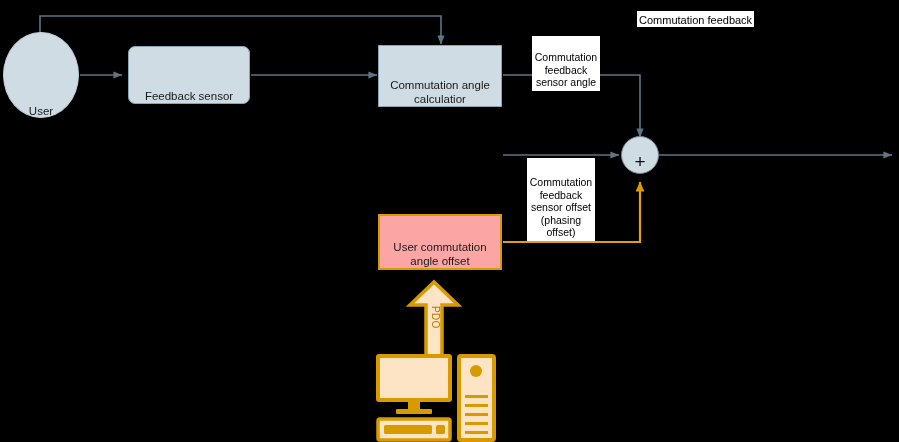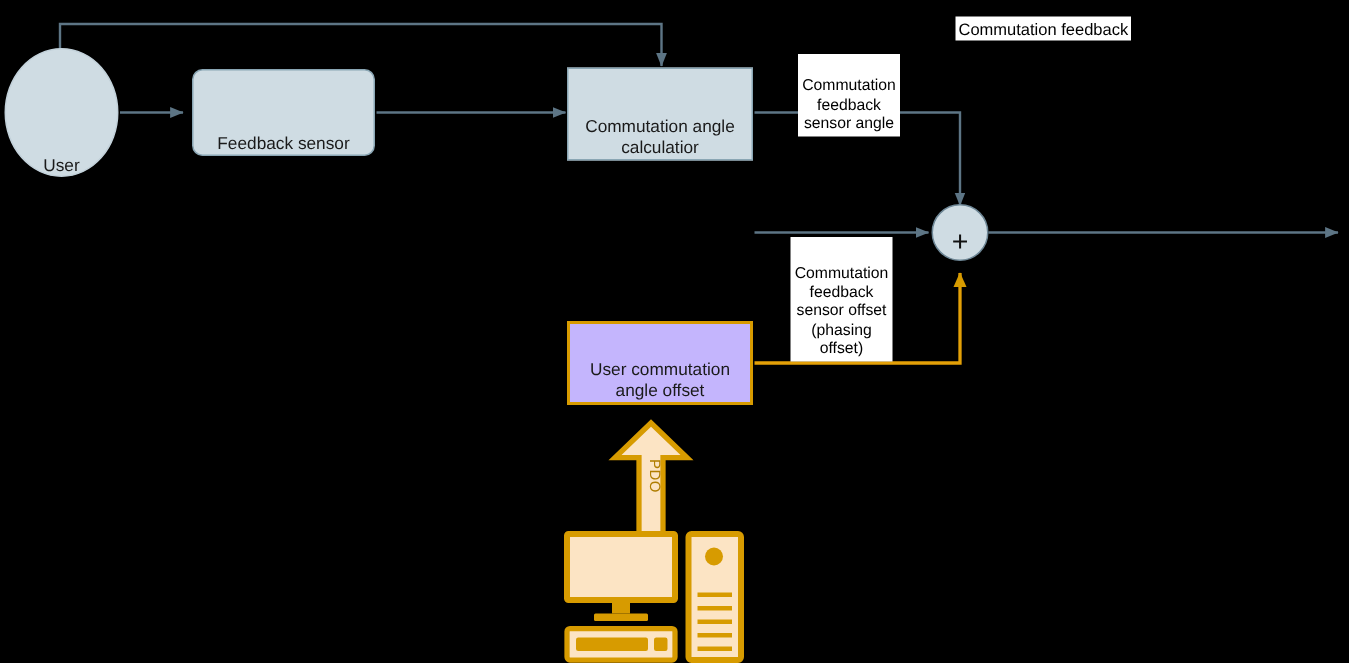--- a/index.html
+++ b/index.html
@@ -67,21 +67,21 @@
   }
   .label-plain {
     background: #ffffff;
     color: #000000;
     font-size: 11px;
     line-height: 13px;
     padding: 0 2px;
     white-space: nowrap;
   }
   .orange-box {
-    background: #c4b5fd;
+    background: #fca5a5;
     border: 2px solid #d79b00;
     font-size: 11.5px;
     line-height: 14px;
     color: #1a1a1a;
   }
   .pdo-label {
     position: absolute;
     font-size: 10px;
     color: #b07d00;
     transform: rotate(90deg);

